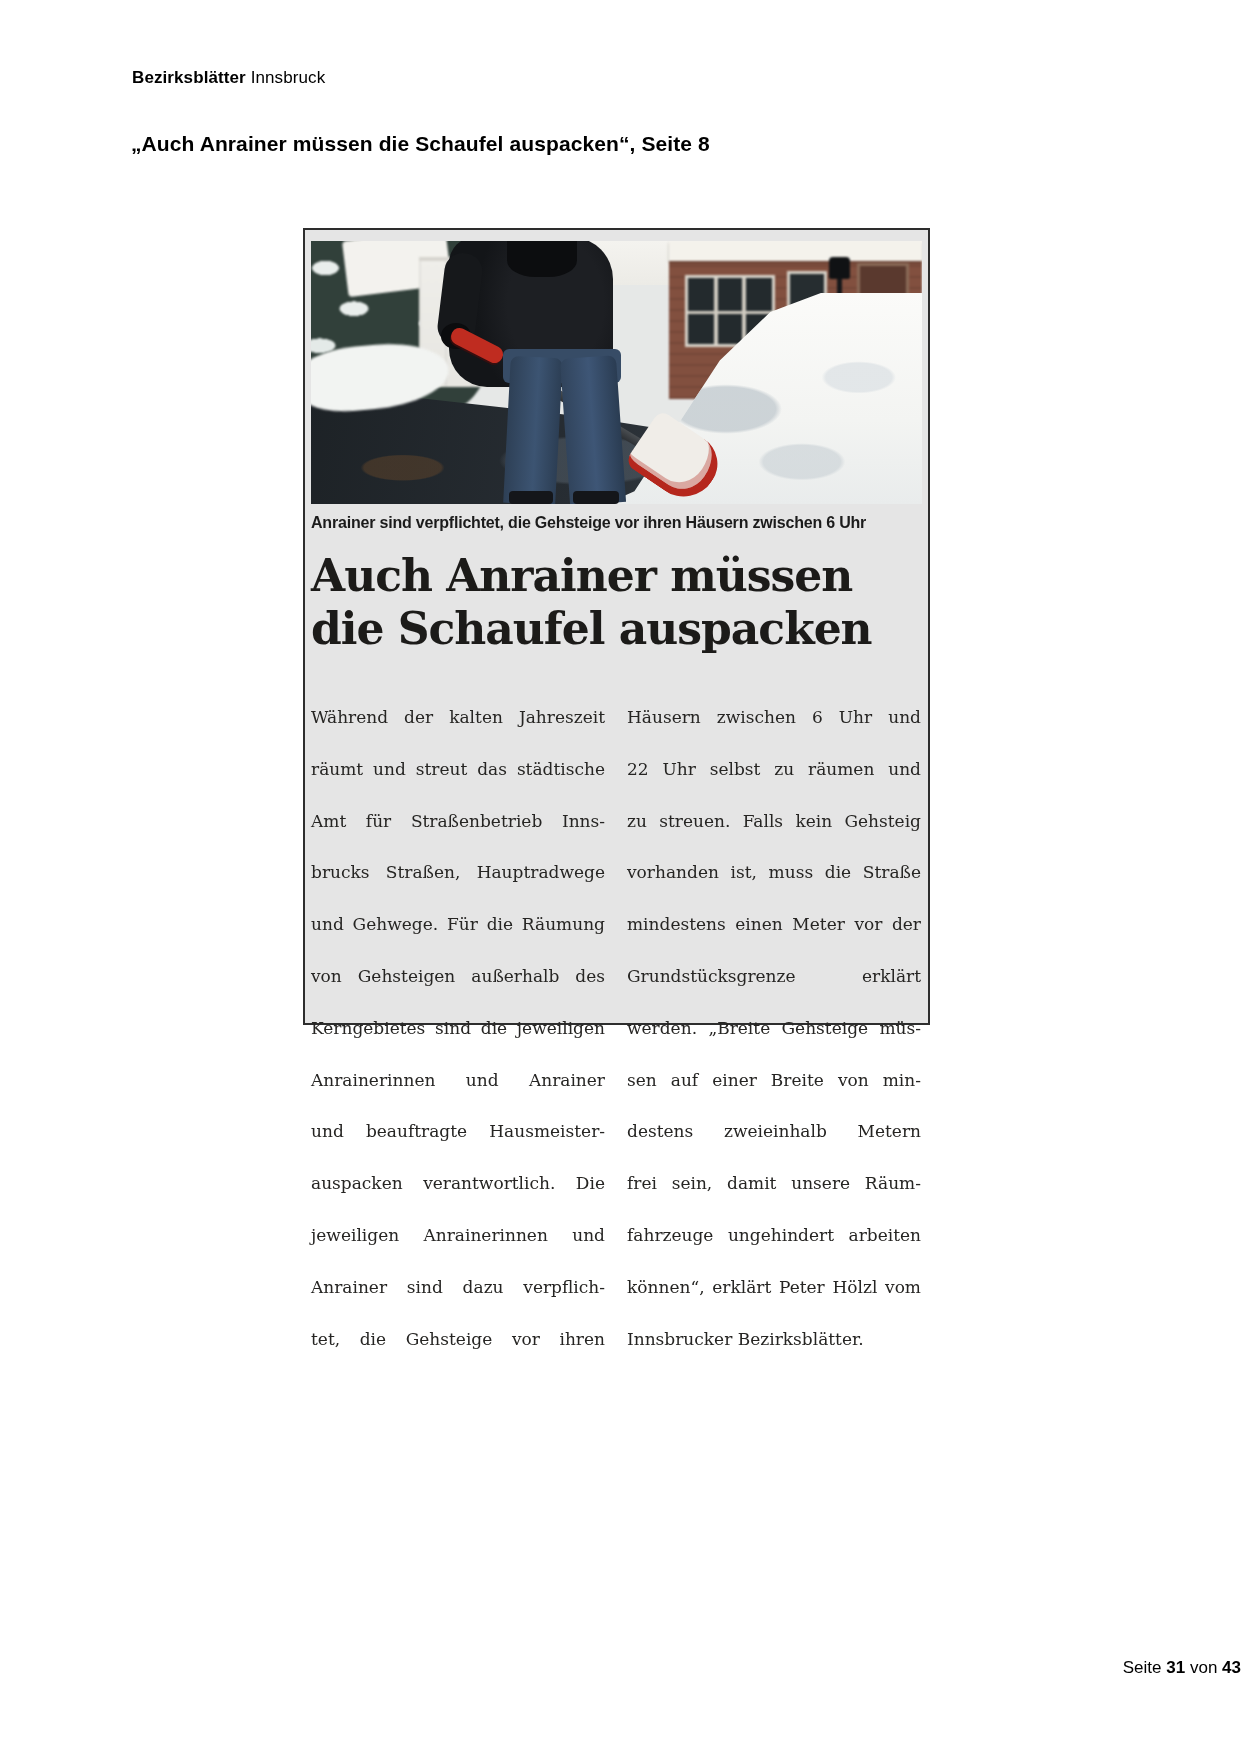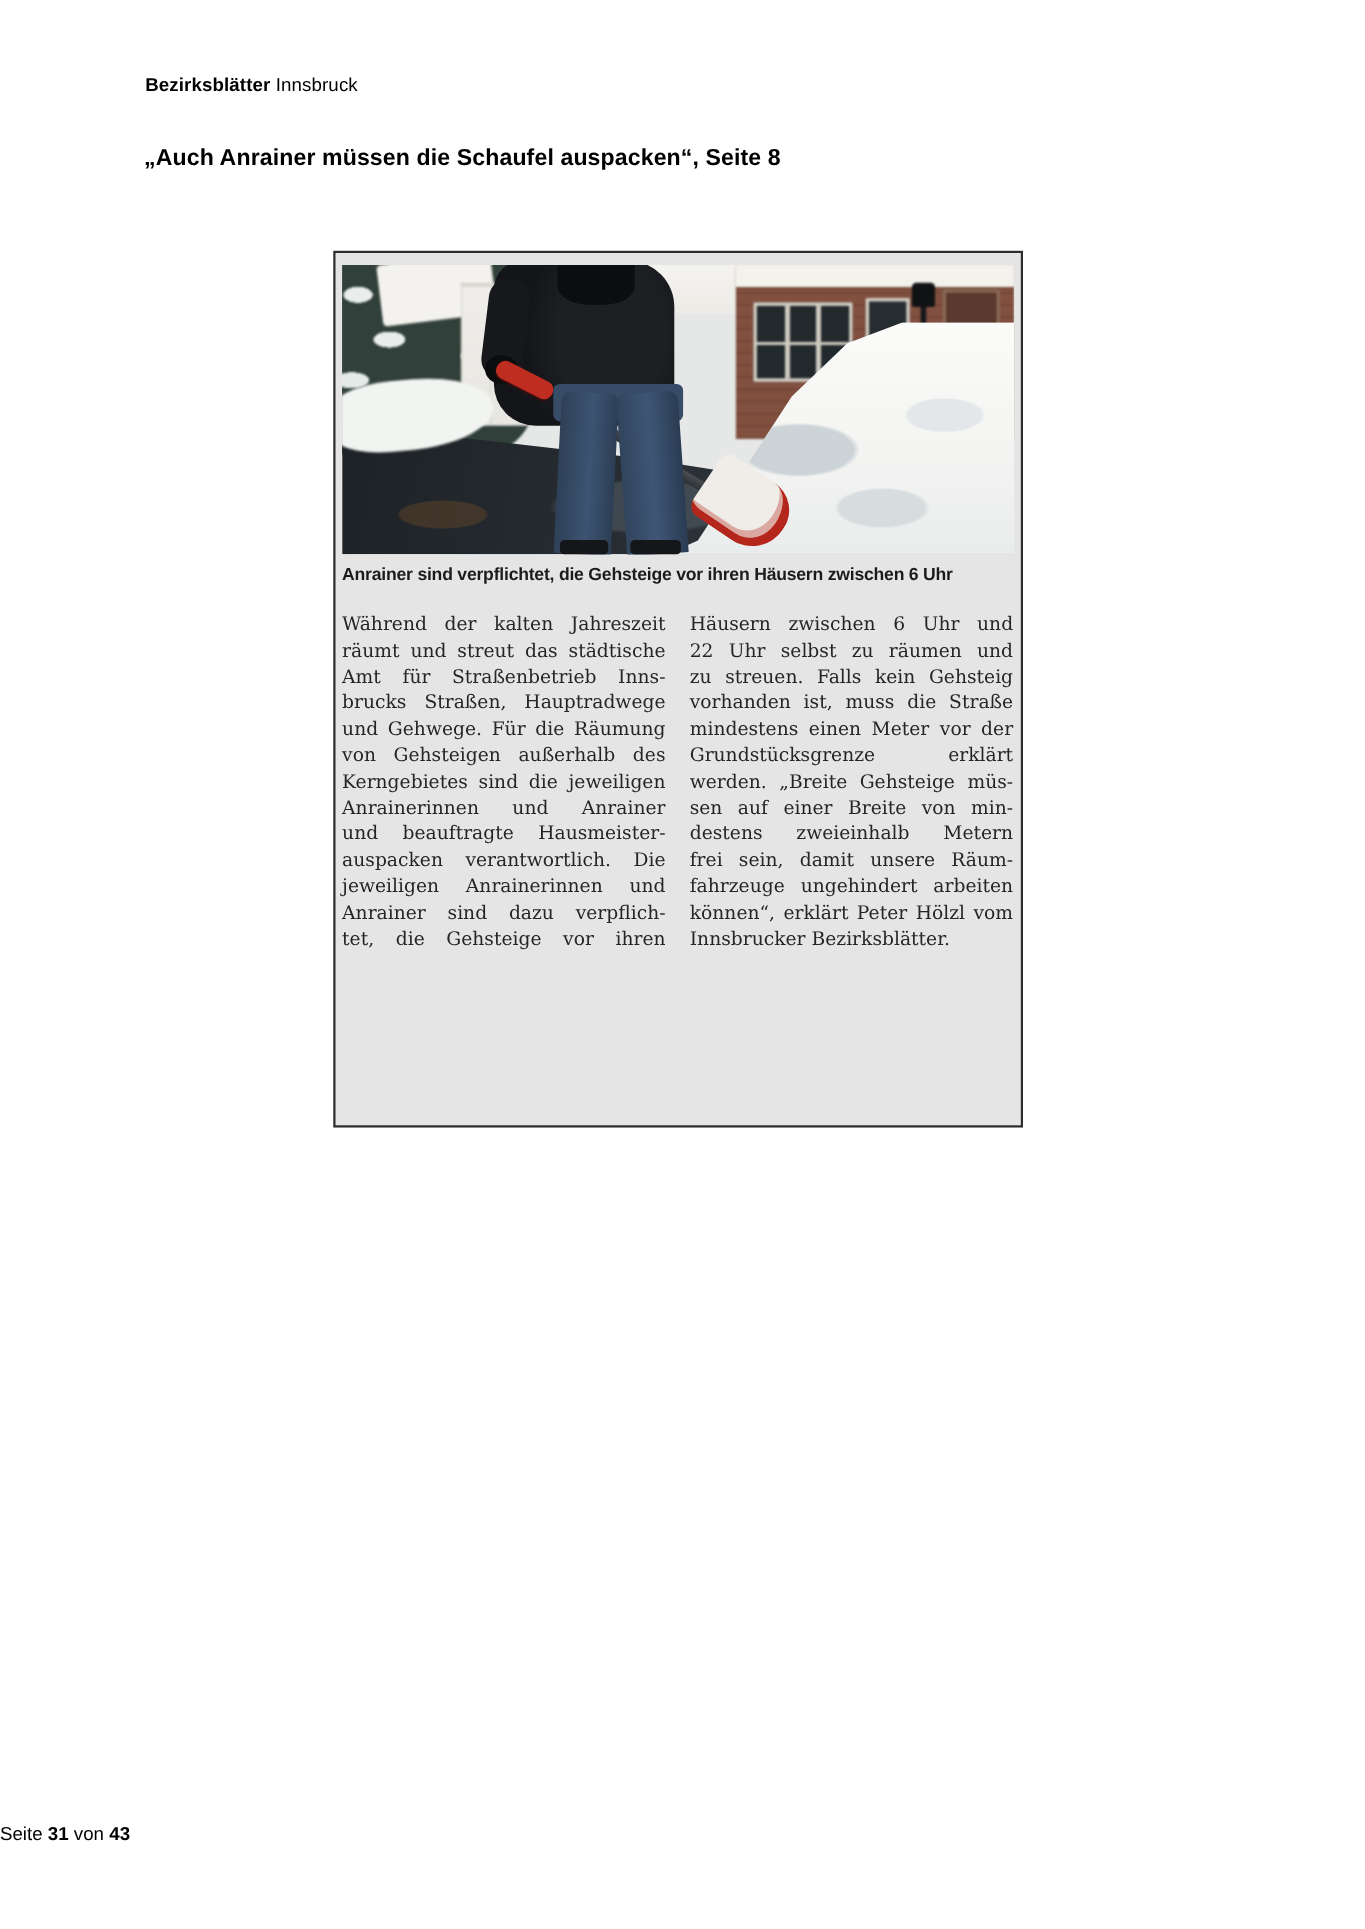--- a/index.html
+++ b/index.html
@@ -16,21 +16,21 @@
     position:absolute;left:132px;top:68px;
     font-size:17px;letter-spacing:0.1px;color:#000;
   }
   .press-header .brand{font-weight:700;}
   .doc-title{
     position:absolute;left:131px;top:132px;
     font-size:21px;font-weight:700;color:#000;letter-spacing:0.1px;
   }
   .page-footer{
     position:absolute;left:0;top:1658px;width:100%;
-    text-align:left;font-size:17px;color:#000;
+    text-align:right;font-size:17px;color:#000;
   }
   .page-footer b{font-weight:700;}
   
   .clipping{
     position:absolute;left:303px;top:228px;
     width:627px;height:797px;
     box-sizing:border-box;
     border:2px solid #2d2d2d;
     background:#e5e5e5;
     padding:11px 6px 0 6px;
@@ -151,21 +151,21 @@
     color:#1c1b19;letter-spacing:-1px;
   }
   
   .bodytext{
     margin-top:23px;
     display:flex;gap:22px;
     font-family:"DejaVu Serif","Liberation Serif",serif;
     font-size:17px;line-height:23.8px;color:#262523;
   }
   .bodycol{width:294px;}
-  .bodycol .line{text-align:justify;text-align-last:justify;white-space:normal;}
+  .bodycol .line{text-align:justify;text-align-last:justify;white-space:normal;margin-top:28px;}
   .bodycol.right .line:last-child{text-align-last:left;}
 </style>
 </head>
 <body>
 
 <div class="page">
 
   <div class="press-header">
     <span class="brand">Bezirksblätter</span>
     <span> </span>
@@ -205,20 +205,24 @@
       <div class="ph-leg-left"></div>
       <div class="ph-leg-right"></div>
       <div class="ph-foot-left"></div>
       <div class="ph-foot-right"></div>
     </div>
 
     <div class="caption">
       <div>Anrainer sind verpflichtet, die Gehsteige vor ihren Häusern zwischen 6 Uhr</div>
     </div>
 
+    <div class="headline">
+      <div>Auch Anrainer müssen</div>
+      <div>die Schaufel auspacken</div>
+    </div>
 
     <div class="bodytext">
       <div class="bodycol left">
           <div class="line">Während der kalten Jahreszeit</div>
           <div class="line">räumt und streut das städtische</div>
           <div class="line">Amt für Straßenbetrieb Inns-</div>
           <div class="line">brucks Straßen, Hauptradwege</div>
           <div class="line">und Gehwege. Für die Räumung</div>
           <div class="line">von Gehsteigen außerhalb des</div>
           <div class="line">Kerngebietes sind die jeweiligen</div>

